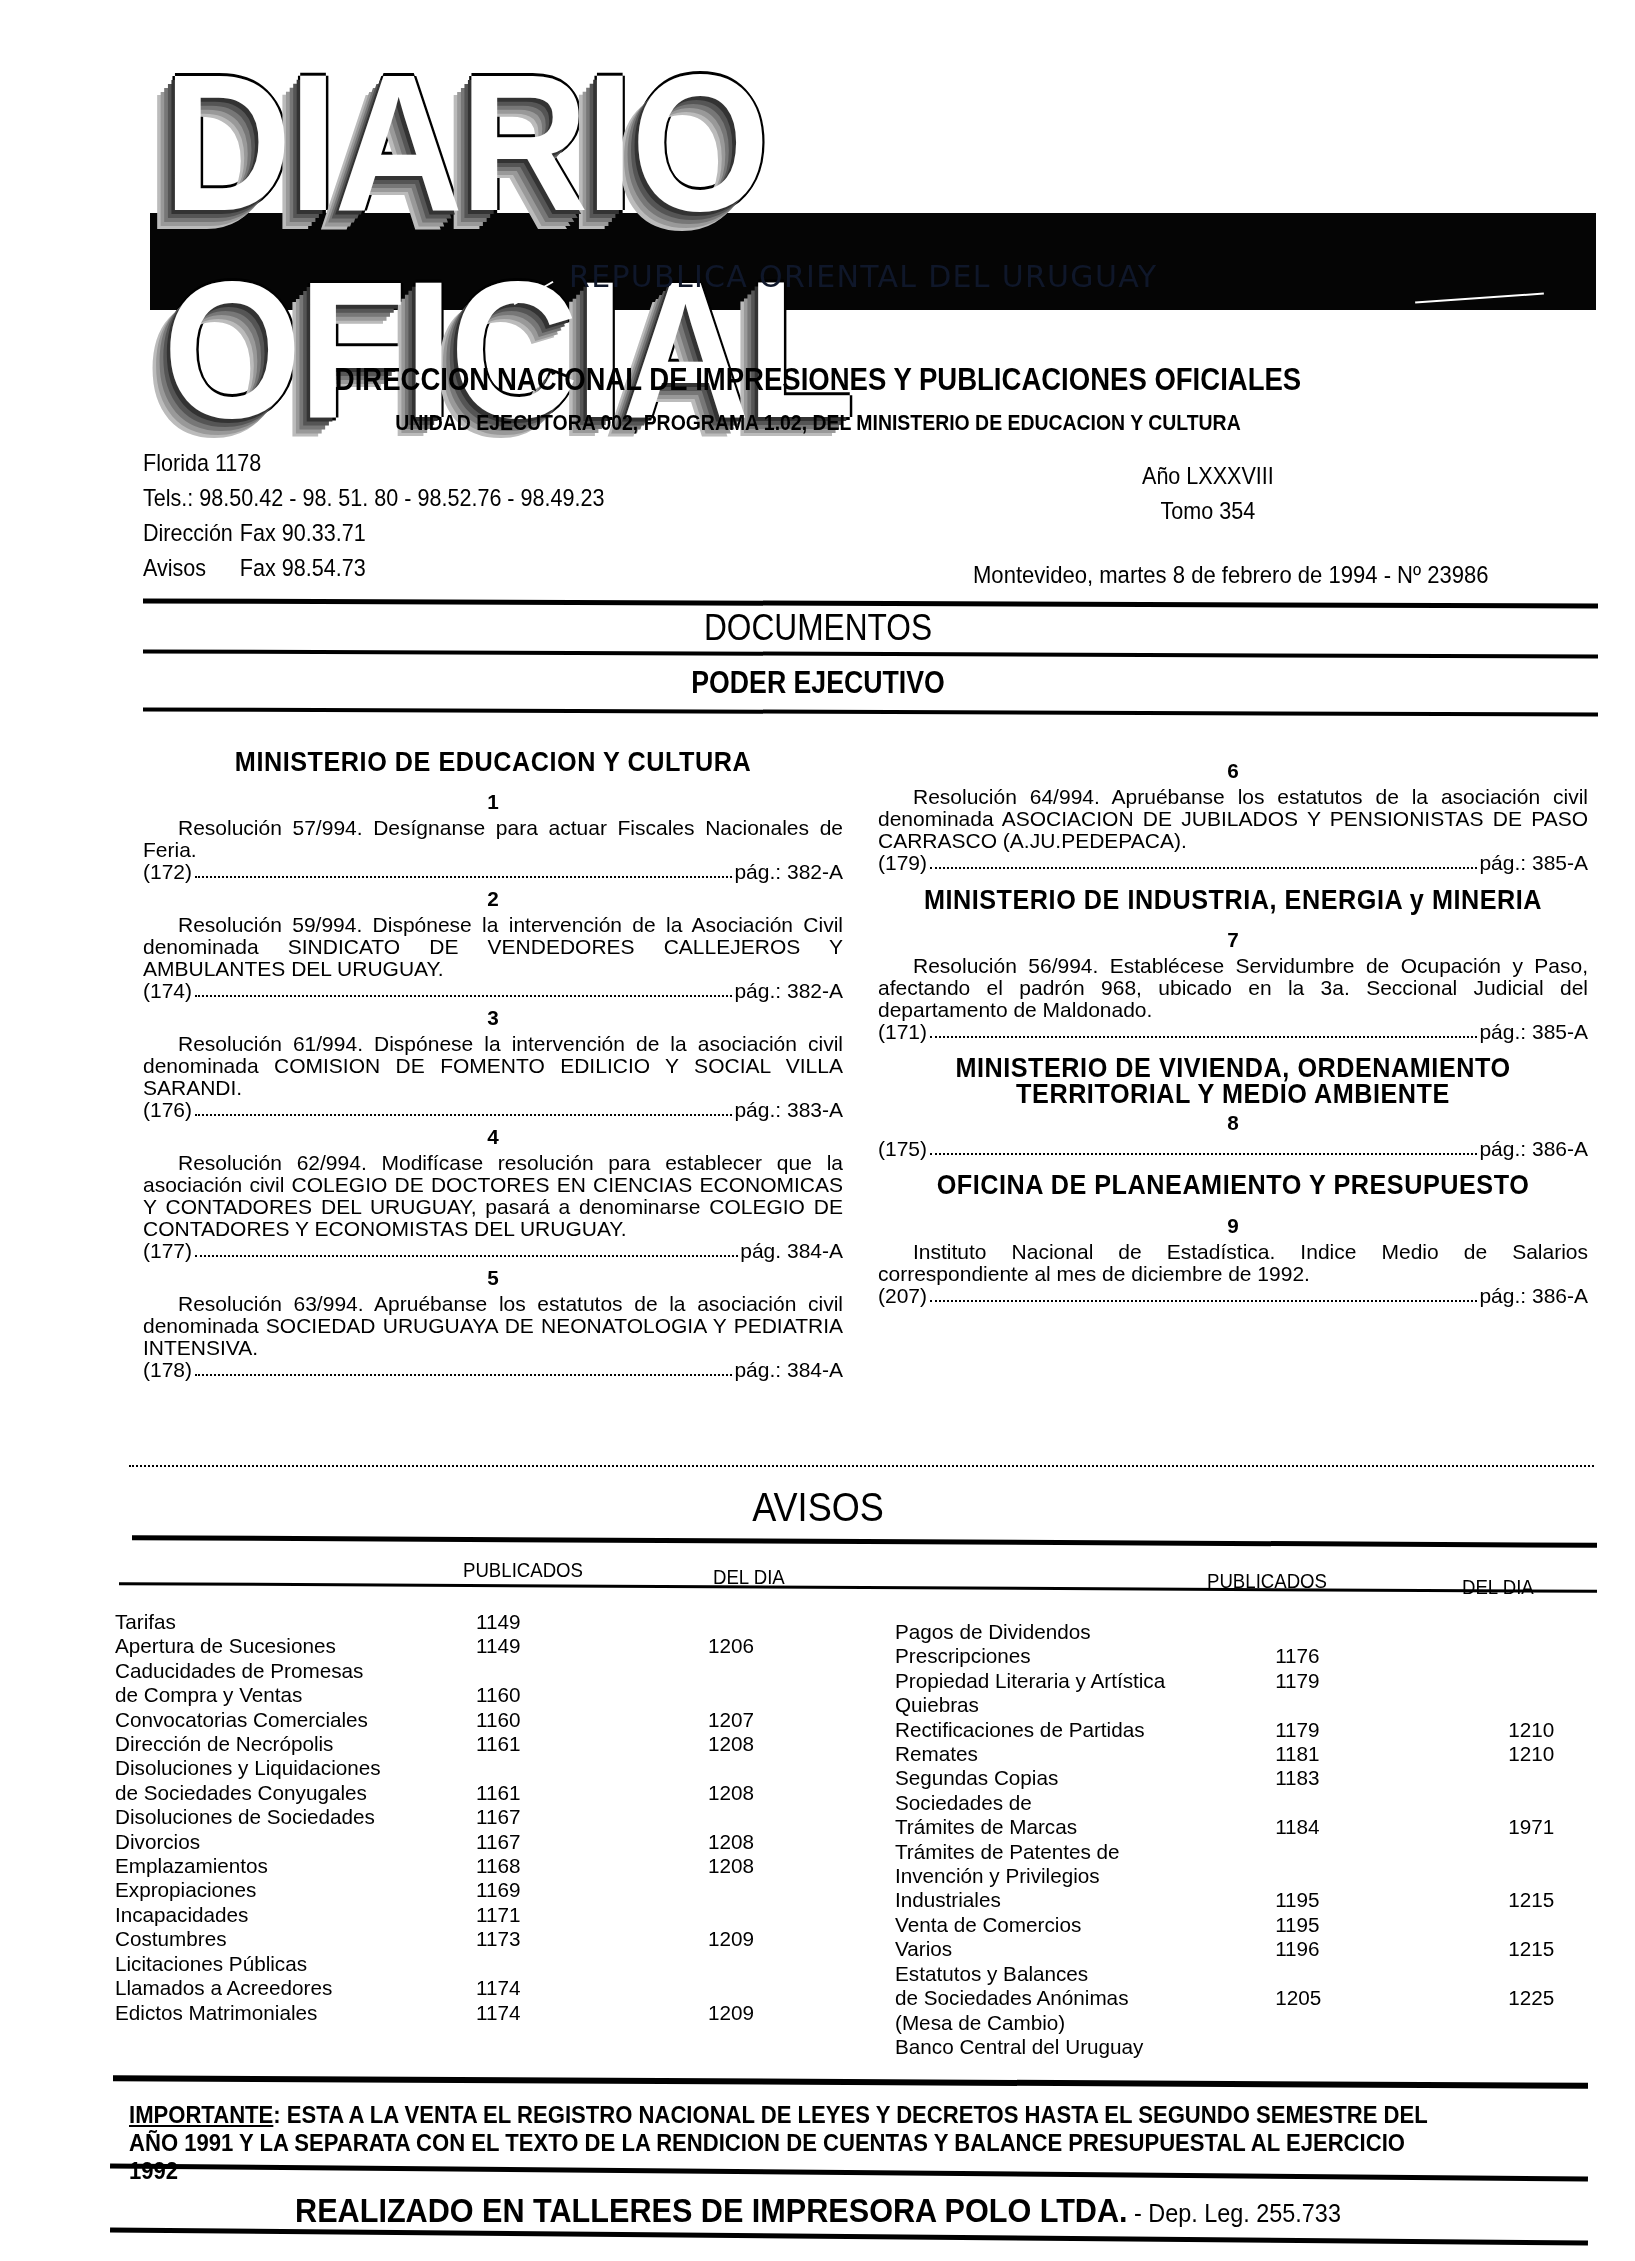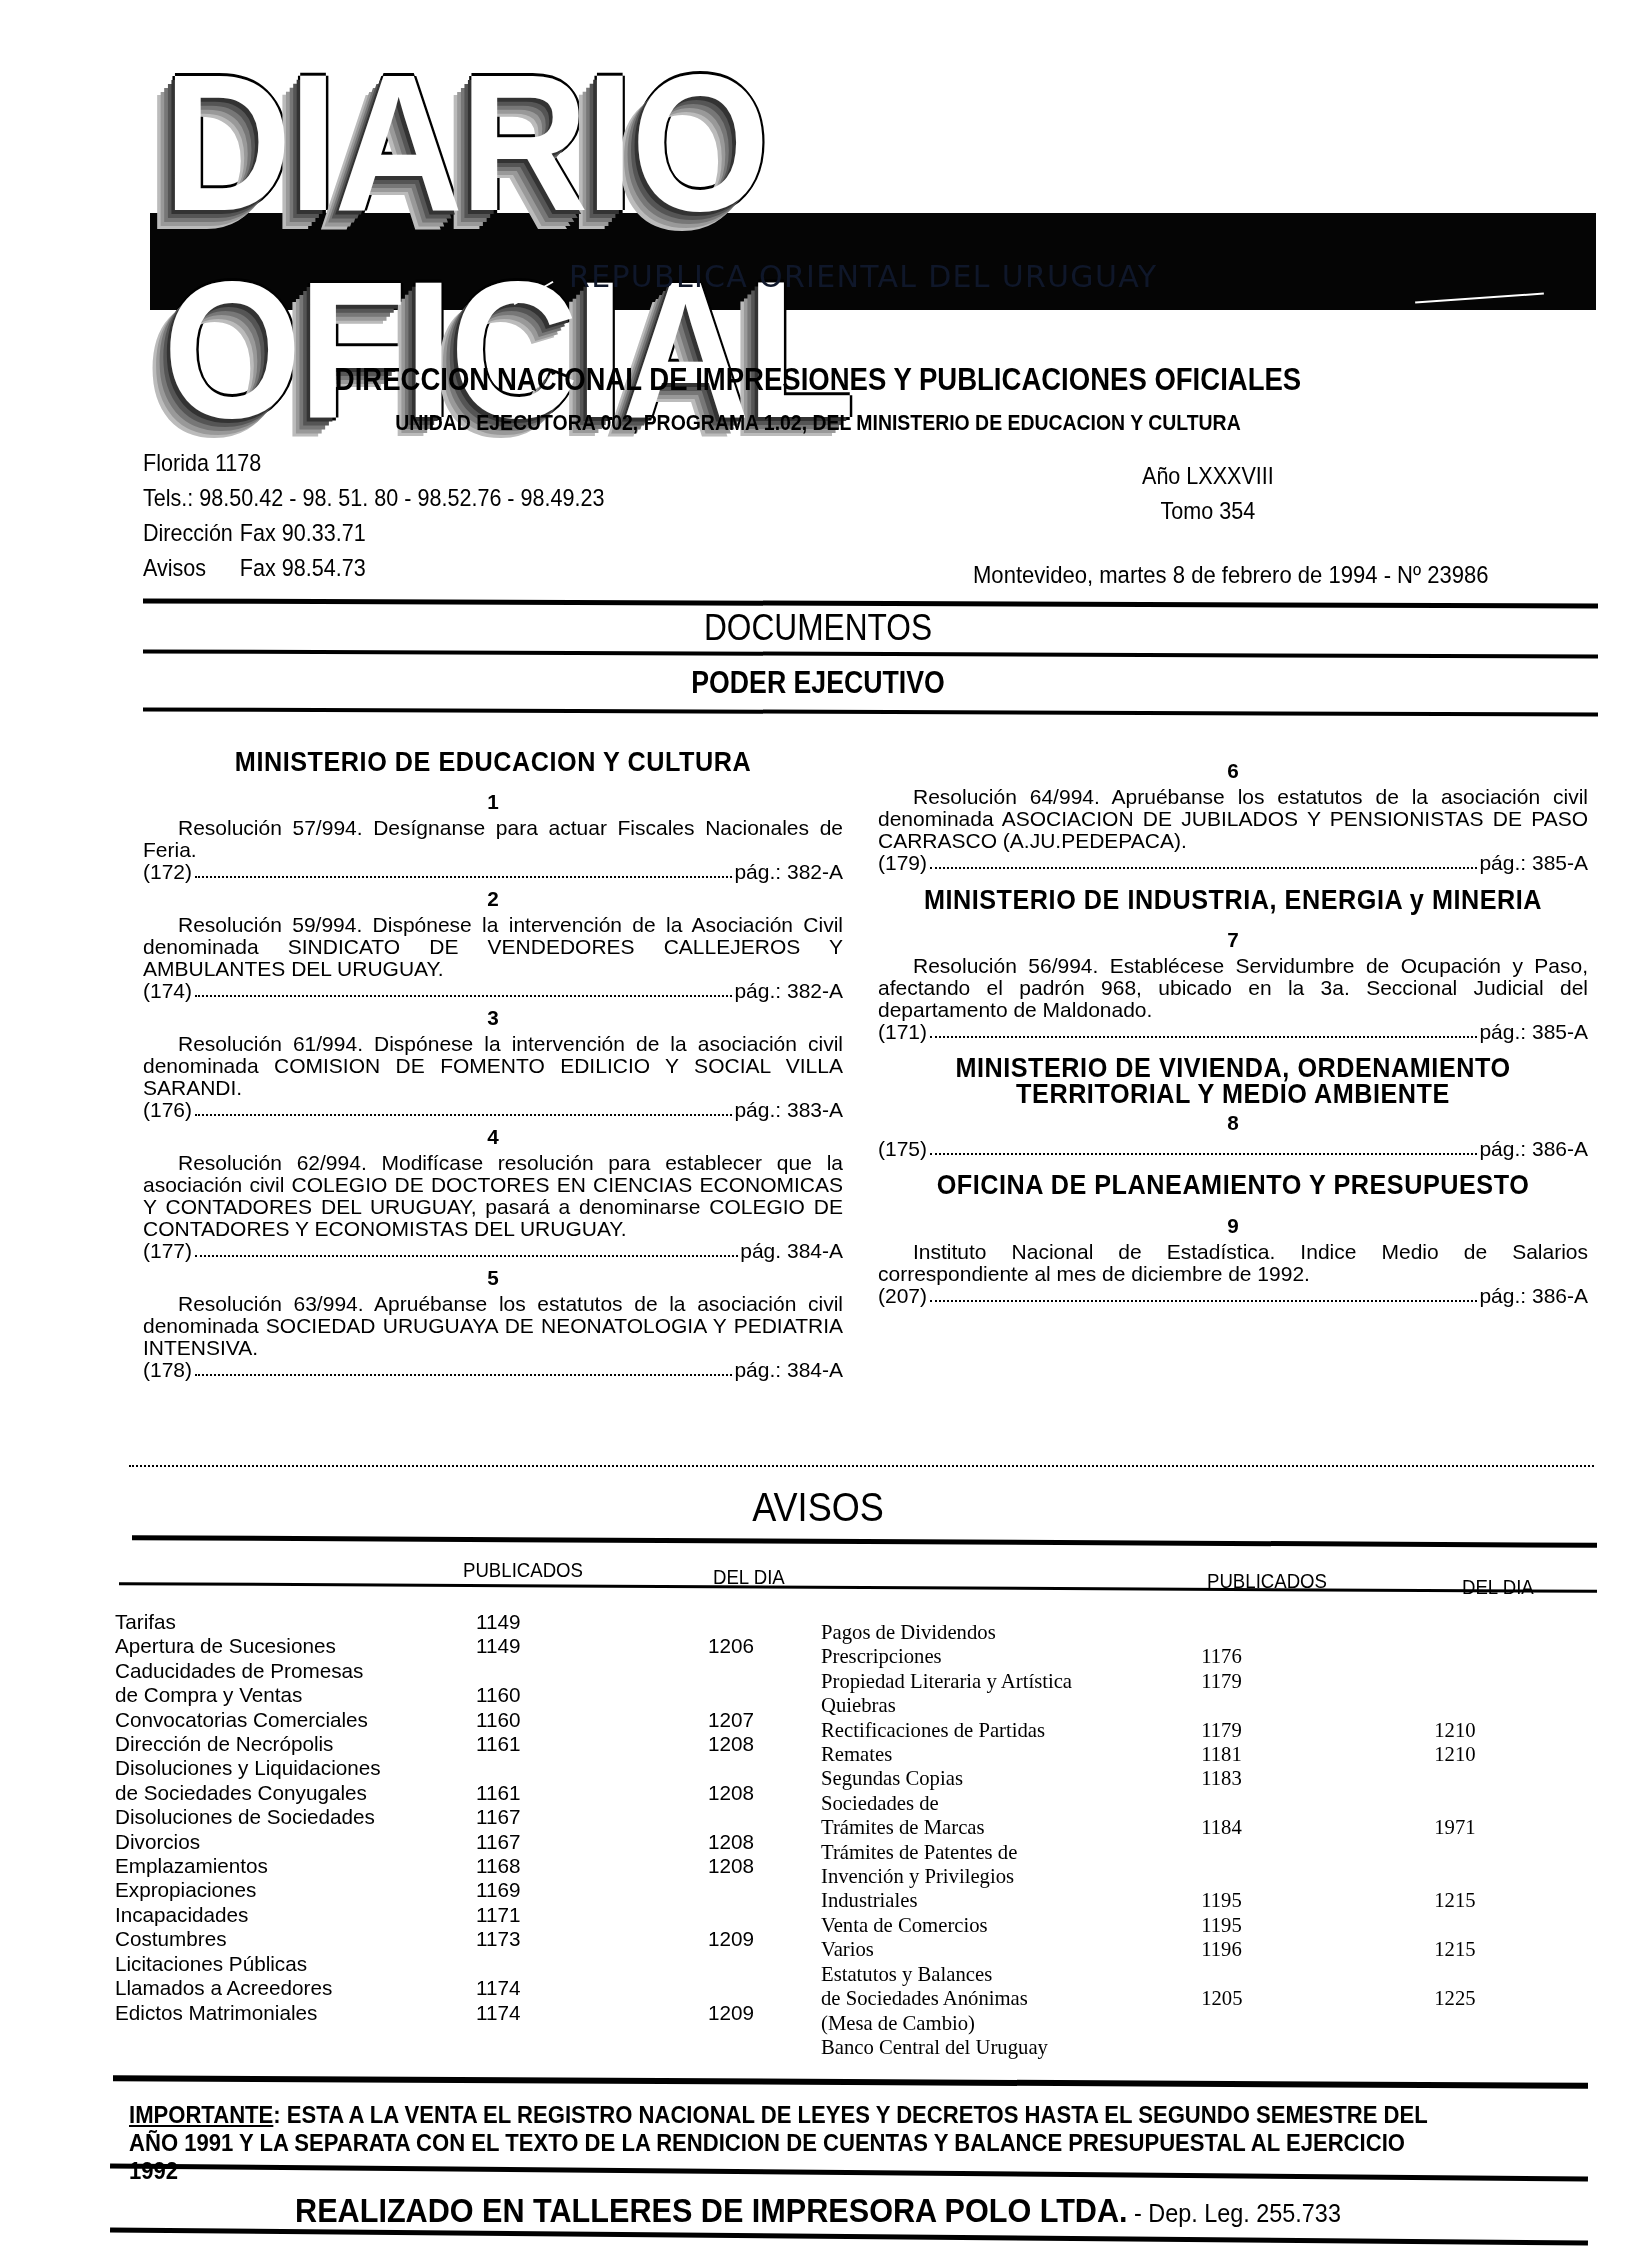--- a/index.html
+++ b/index.html
@@ -38,21 +38,21 @@
   .minhead{font-weight:bold;font-size:28px;text-align:center;line-height:28px;margin:11.6px 0 15.5px 0;letter-spacing:0.6px;transform:scaleX(0.9);}
   .num{text-align:center;font-weight:bold;font-size:20.7px;margin:5.2px 0 3.9px 0;}
   .res p{margin:0;text-indent:35px;text-align:justify;transform:scaleX(1);}
   .ref{display:flex;align-items:flex-end;white-space:nowrap;}
   .ref .dots{flex:1;border-bottom:2.6px dotted #000;margin:0 2.6px 5.2px 2.6px;}
   .res{margin-bottom:2.6px;}
 
   .avisos-title{left:0;width:1636px;top:1484px;text-align:center;font-size:41px;transform:scaleX(0.88);}
   .avtbl{position:absolute;font-size:20.7px;line-height:24.4px;}
   .av-left{left:115px;top:1610px;width:723px;}
-  .av-right{left:821px;top:1620px;width:736px;font-family:Liberation Serif, serif;}
+  .av-right{left:895px;top:1620px;width:736px;}
   .avrow{display:flex;}
   .avrow .n{width:361px;white-space:nowrap;}
   .avrow .p{width:232px;text-align:left;padding-left:0;}
   .avrow .d{width:129px;}
   .av-right .avrow .n{width:368px;}
   .av-right .avrow .p{width:245px;margin-left:30px;}
   .colhead{position:absolute;font-size:20.7px;transform:scaleX(0.9);transform-origin:left top;}
   .important{left:129px;top:2101px;width:1439px;font-weight:bold;font-size:24px;line-height:28px;transform:scaleX(0.92);transform-origin:left top;}
   .important .u{text-decoration:underline;}
   .realizado{left:0;width:1636px;top:2191px;text-align:center;font-weight:bold;font-size:34px;transform:scaleX(0.9);}

